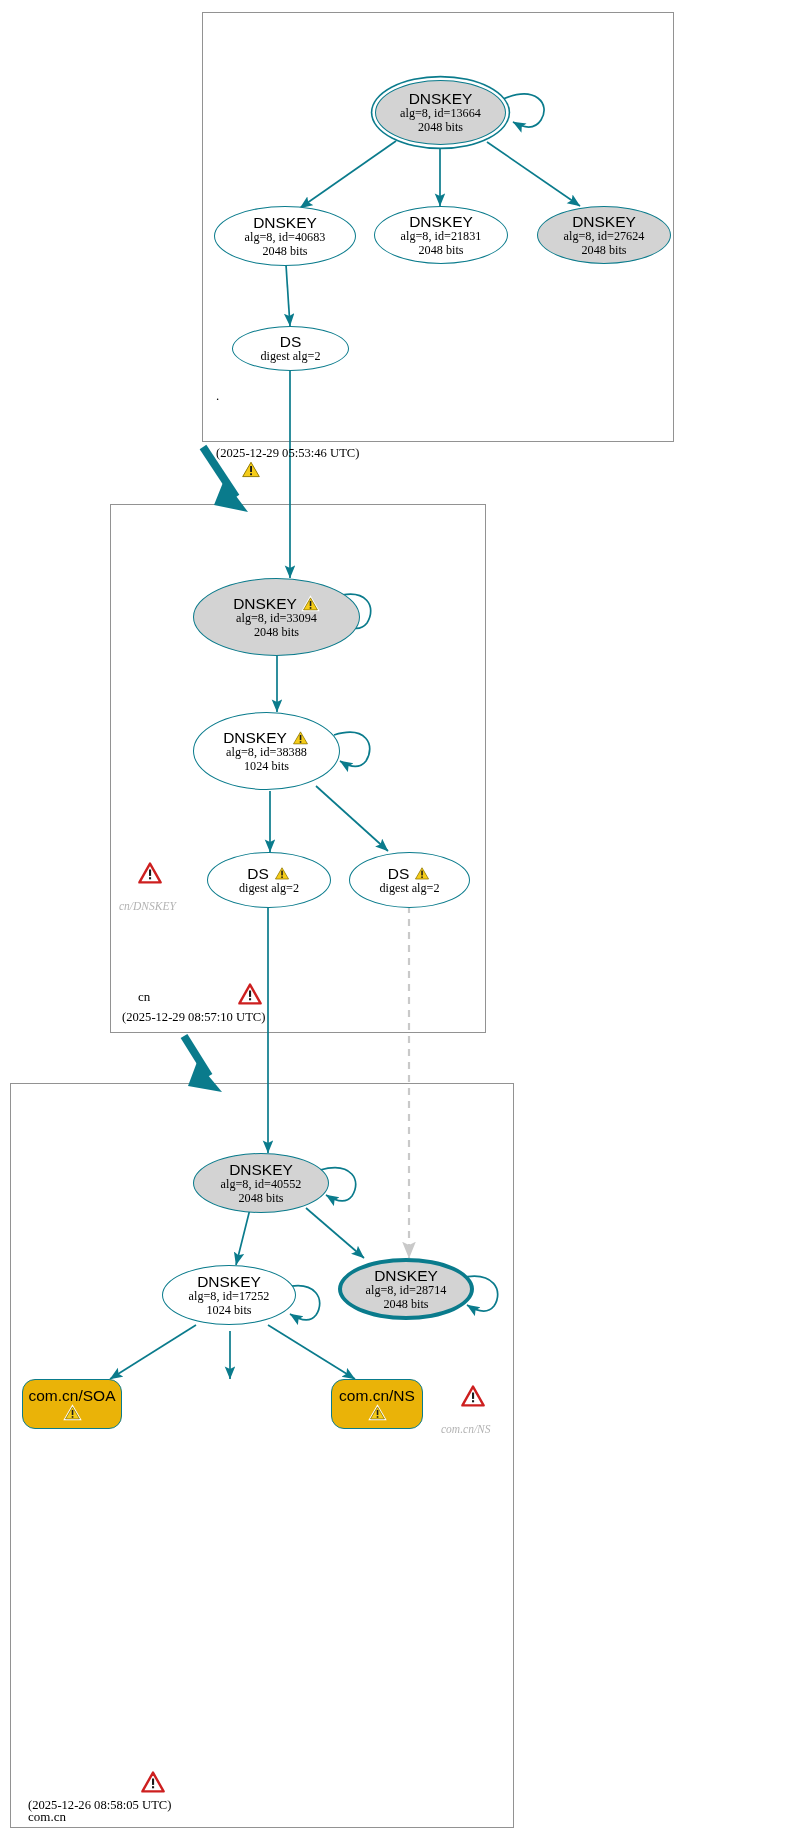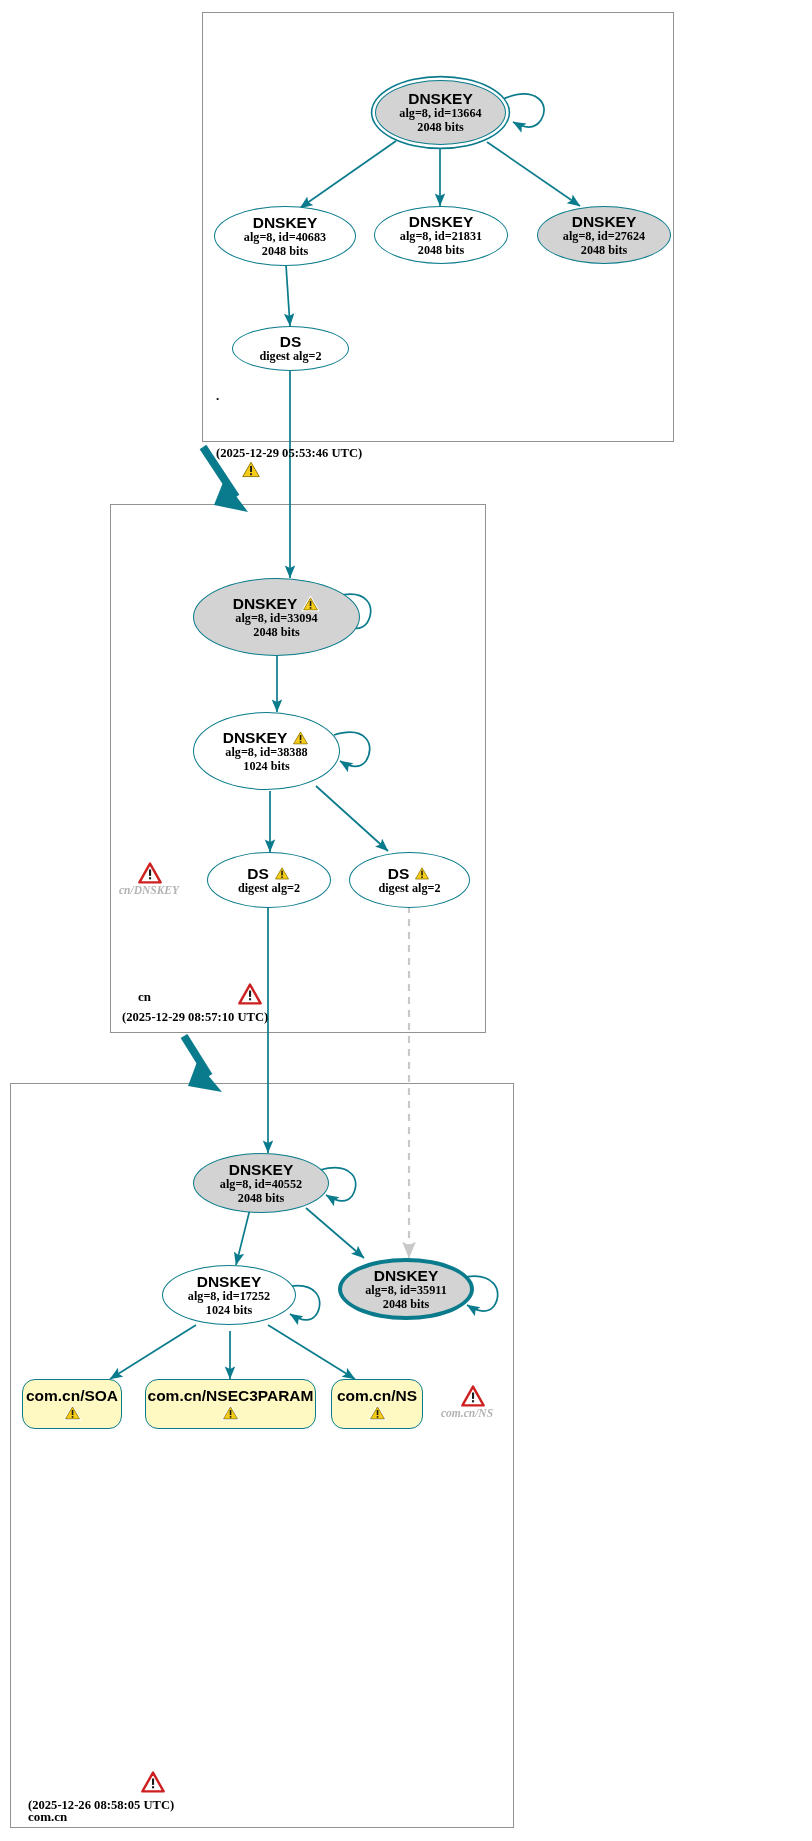--- a/index.html
+++ b/index.html
@@ -9,21 +9,20 @@
   }
   body {
     font-family: "Liberation Sans", sans-serif;
   }
   #canvas {
     position: relative;
     width: 796px;
     height: 1841px;
     overflow: hidden;
     background: #ffffff;
-    font-weight: bold;
   }
   svg.layer {
     position: absolute;
     left: 0;
     top: 0;
     width: 812px;
     height: 1841px;
     overflow: visible;
   }
   .zonebox {
@@ -49,21 +48,21 @@
     background: #ffffff;
   }
   .ellipse.filled { background: #d3d3d3; }
   .ellipse.bold   { border-width: 4px; }
   .ellipse.dbl {
     box-shadow: 0 0 0 2.6px #ffffff, 0 0 0 4.2px #0a7b8c;
   }
   .rrset {
     border: 1.6px solid #0a7b8c;
     border-radius: 13px;
-    background: #fef9c3;
+    background: #eab308;
   }
   .t1 {
     font-family: "Liberation Sans", sans-serif;
     font-size: 15.5px;
     line-height: 17px;
     white-space: nowrap;
   }
   .t2 {
     font-family: "Liberation Serif", serif;
     font-size: 12.2px;
@@ -86,20 +85,21 @@
   }
   .zname { font-size: 13px; }
   
   .errlabel {
     position: absolute;
     font-family: "Liberation Serif", serif;
     font-style: italic;
     font-size: 11.5px;
     color: #b3b3b3;
     white-space: nowrap;
+    margin-top: 16px;
   }
   .glyph { position: absolute; }
   svg { display: block; }
 </style>
 </head>
 <body>
 
 <div id="canvas">
 
   <div class="zonebox" style="left:202px; top:12px; width:472px; height:430px;"></div>
@@ -322,47 +322,36 @@
       <span class="t1">DNSKEY</span>
     </div>
     <span class="t2">alg=8, id=17252</span>
     <span class="t2">1024 bits</span>
   </div>
 
   <div class="node ellipse filled bold" style="left:338px; top:1258px; width:136px; height:62px;">
     <div class="titlerow">
       <span class="t1">DNSKEY</span>
     </div>
-    <span class="t2">alg=8, id=35911</span>
+    <span class="t2">alg=8, id=28714</span>
     <span class="t2">2048 bits</span>
   </div>
 
   <div class="node rrset" style="left:22px; top:1379px; width:100px; height:50px;">
     <span class="t1">com.cn/SOA</span>
     <span>
       <svg width="19" height="17" viewBox="0 0 22 20">
         <path d="M11,1.8 L20.6,18.4 L1.4,18.4 Z" fill="#f5cc19" stroke="#ffffff" stroke-width="1.4"></path>
         <path d="M11,3.4 L19.2,17.5 L2.8,17.5 Z" fill="#f5cc19" stroke="#6b5a00" stroke-width="0.7"></path>
         <rect x="10.1" y="7" width="1.9" height="6" fill="#1a1a1a"></rect>
         <rect x="10.1" y="14.3" width="1.9" height="1.9" fill="#1a1a1a"></rect>
       </svg>
     </span>
   </div>
 
-  <div class="node rrset" style="left:145px; top:1379px; width:171px; height:50px;">
-    <span class="t1">com.cn/NSEC3PARAM</span>
-    <span>
-      <svg width="19" height="17" viewBox="0 0 22 20">
-        <path d="M11,1.8 L20.6,18.4 L1.4,18.4 Z" fill="#f5cc19" stroke="#ffffff" stroke-width="1.4"></path>
-        <path d="M11,3.4 L19.2,17.5 L2.8,17.5 Z" fill="#f5cc19" stroke="#6b5a00" stroke-width="0.7"></path>
-        <rect x="10.1" y="7" width="1.9" height="6" fill="#1a1a1a"></rect>
-        <rect x="10.1" y="14.3" width="1.9" height="1.9" fill="#1a1a1a"></rect>
-      </svg>
-    </span>
-  </div>
 
   <div class="node rrset" style="left:331px; top:1379px; width:92px; height:50px;">
     <span class="t1">com.cn/NS</span>
     <span>
       <svg width="19" height="17" viewBox="0 0 22 20">
         <path d="M11,1.8 L20.6,18.4 L1.4,18.4 Z" fill="#f5cc19" stroke="#ffffff" stroke-width="1.4"></path>
         <path d="M11,3.4 L19.2,17.5 L2.8,17.5 Z" fill="#f5cc19" stroke="#6b5a00" stroke-width="0.7"></path>
         <rect x="10.1" y="7" width="1.9" height="6" fill="#1a1a1a"></rect>
         <rect x="10.1" y="14.3" width="1.9" height="1.9" fill="#1a1a1a"></rect>
       </svg>

